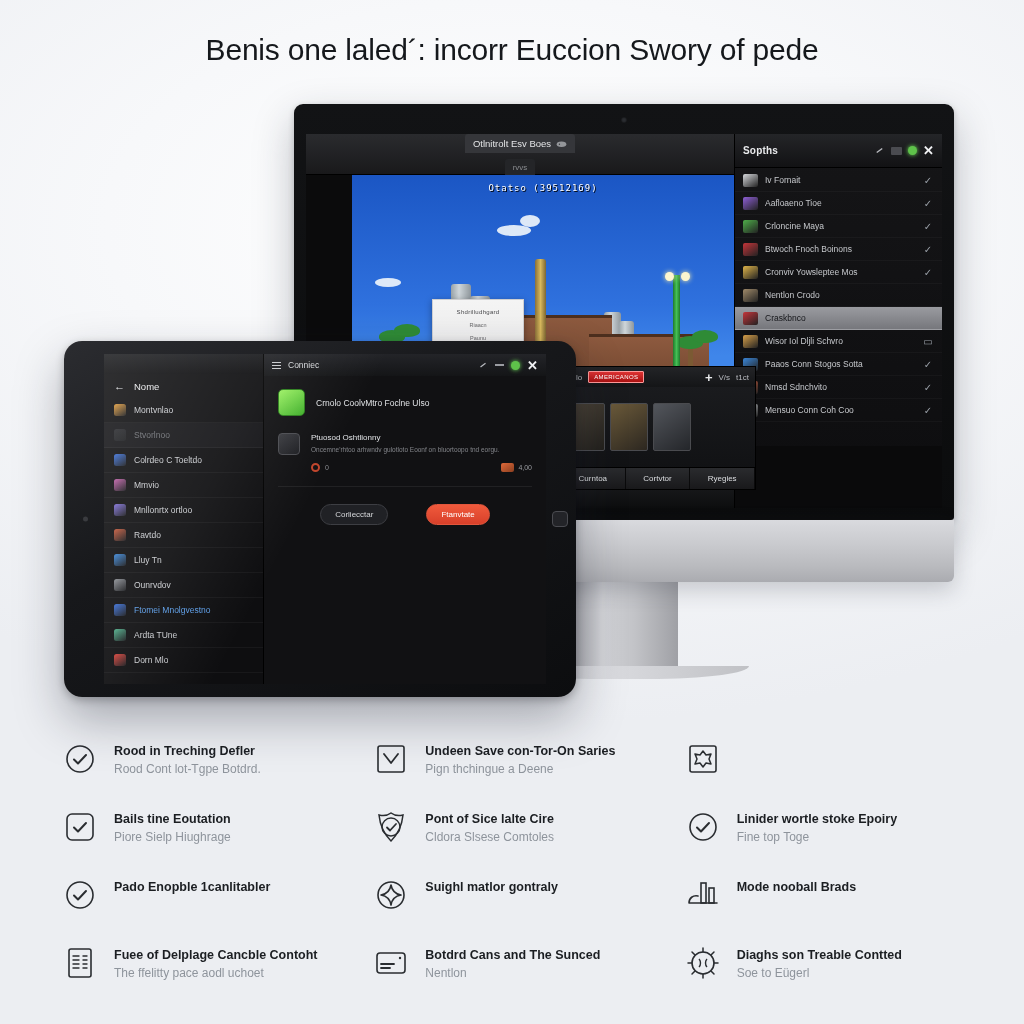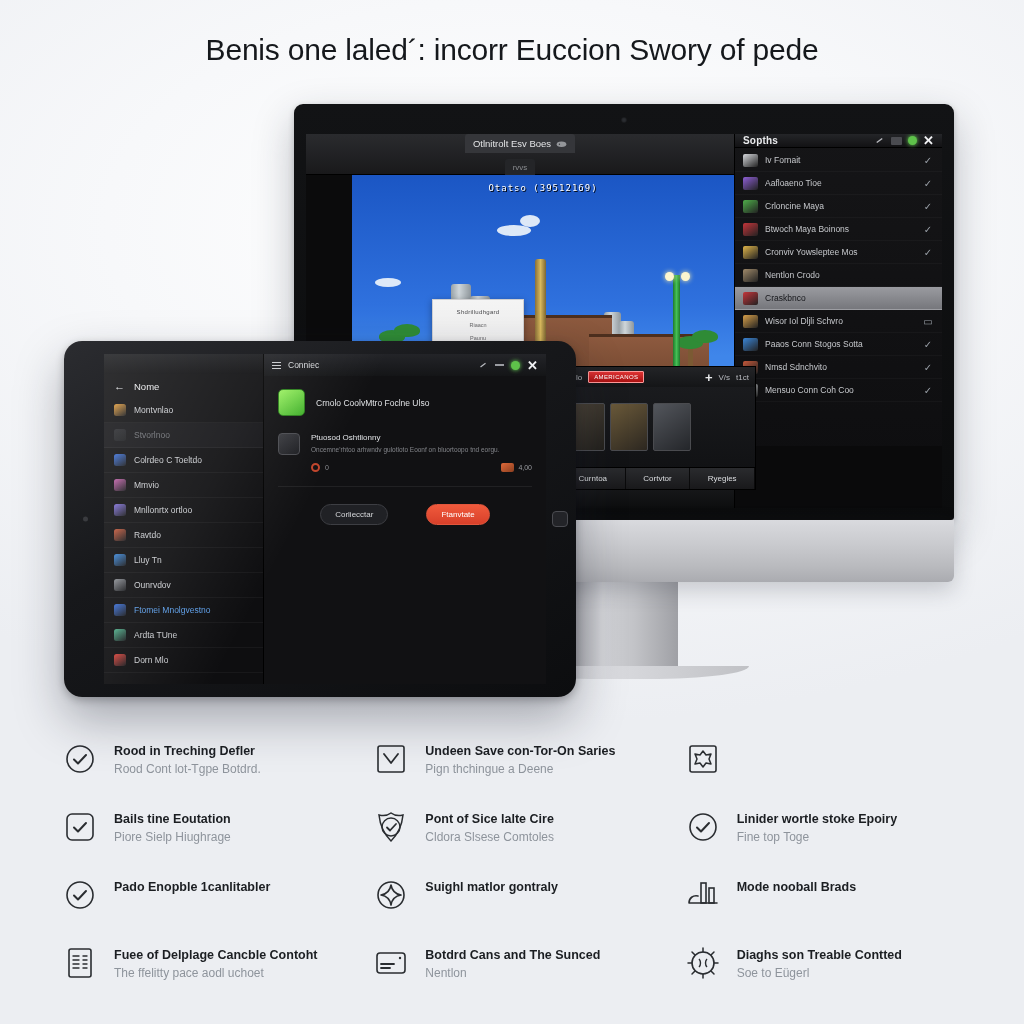--- a/index.html
+++ b/index.html
@@ -134,21 +134,21 @@
   .hpbar { width: 100px; height: 9px; background: #0d2a12; border: 1px solid #2c5e33; border-radius: 2px; overflow: hidden; }
   .hpbar > i { display: block; height: 100%; background: linear-gradient(180deg,#7ee88a,#35b04a); }
   .mini-btn { width: 14px; height: 14px; background: #2b2c2f; border: 1px solid #3c3d41; border-radius: 2px; }
 
   
   .libpanel {
     width: 208px; background: linear-gradient(180deg,#151517,#0d0d0f);
     border-left: 1px solid #000; display: flex; flex-direction: column;
   }
   .lib-title {
-    height: 14px; background: linear-gradient(180deg,#242528,#121214);
+    height: 34px; background: linear-gradient(180deg,#242528,#121214);
     display: flex; align-items: center; padding: 0 8px; gap: 6px;
     border-bottom: 1px solid #000;
   }
   .lib-title-text { font-size: 10px; color: #e9eaec; font-weight: 600; letter-spacing: .2px; }
   .lib-title-spacer { flex: 1; }
   .dot-green { width: 9px; height: 9px; border-radius: 50%; background: #5ec24a; box-shadow: 0 0 4px #6fe05a; }
   .x-close { font-size: 13px; color: #f2f3f5; line-height: 1; font-weight: 700; }
   .lib-list { flex: 1; overflow: hidden; padding-top: 1px; }
   .lib-row {
     height: 23px; display: flex; align-items: center; gap: 7px; padding: 0 8px;
@@ -377,21 +377,21 @@
                 <span class="lib-name">Aafloaeno Tioe</span>
                 <span class="lib-mark">✓</span>
               </div>
               <div class="lib-row">
                 <span class="lib-thumb" style="background: linear-gradient(145deg, rgb(79, 174, 74), rgb(34, 34, 34));"></span>
                 <span class="lib-name">Crloncine Maya</span>
                 <span class="lib-mark">✓</span>
               </div>
               <div class="lib-row">
                 <span class="lib-thumb" style="background: linear-gradient(145deg, rgb(196, 53, 58), rgb(34, 34, 34));"></span>
-                <span class="lib-name">Btwoch Maya Boinons</span>
+                <span class="lib-name">Btwoch Fnoch Boinons</span>
                 <span class="lib-mark">✓</span>
               </div>
               <div class="lib-row">
                 <span class="lib-thumb" style="background: linear-gradient(145deg, rgb(224, 181, 74), rgb(34, 34, 34));"></span>
                 <span class="lib-name">Cronviv Yowsleptee Mos</span>
                 <span class="lib-mark">✓</span>
               </div>
               <div class="lib-row">
                 <span class="lib-thumb" style="background: linear-gradient(145deg, rgb(160, 138, 106), rgb(34, 34, 34));"></span>
                 <span class="lib-name">Nentlon Crodo</span>

